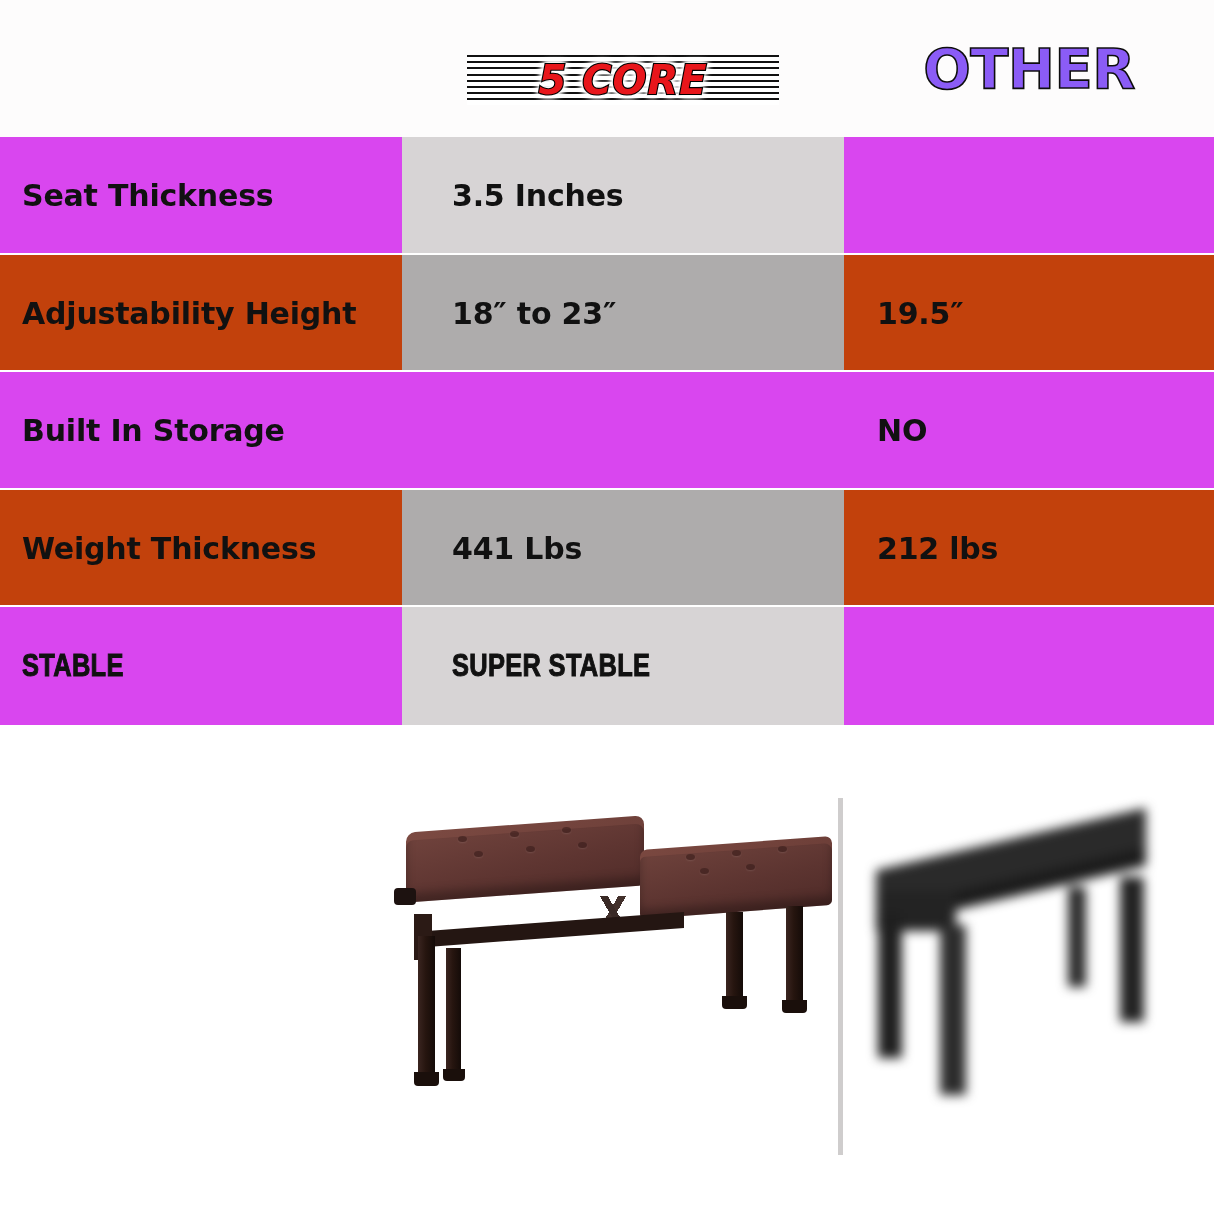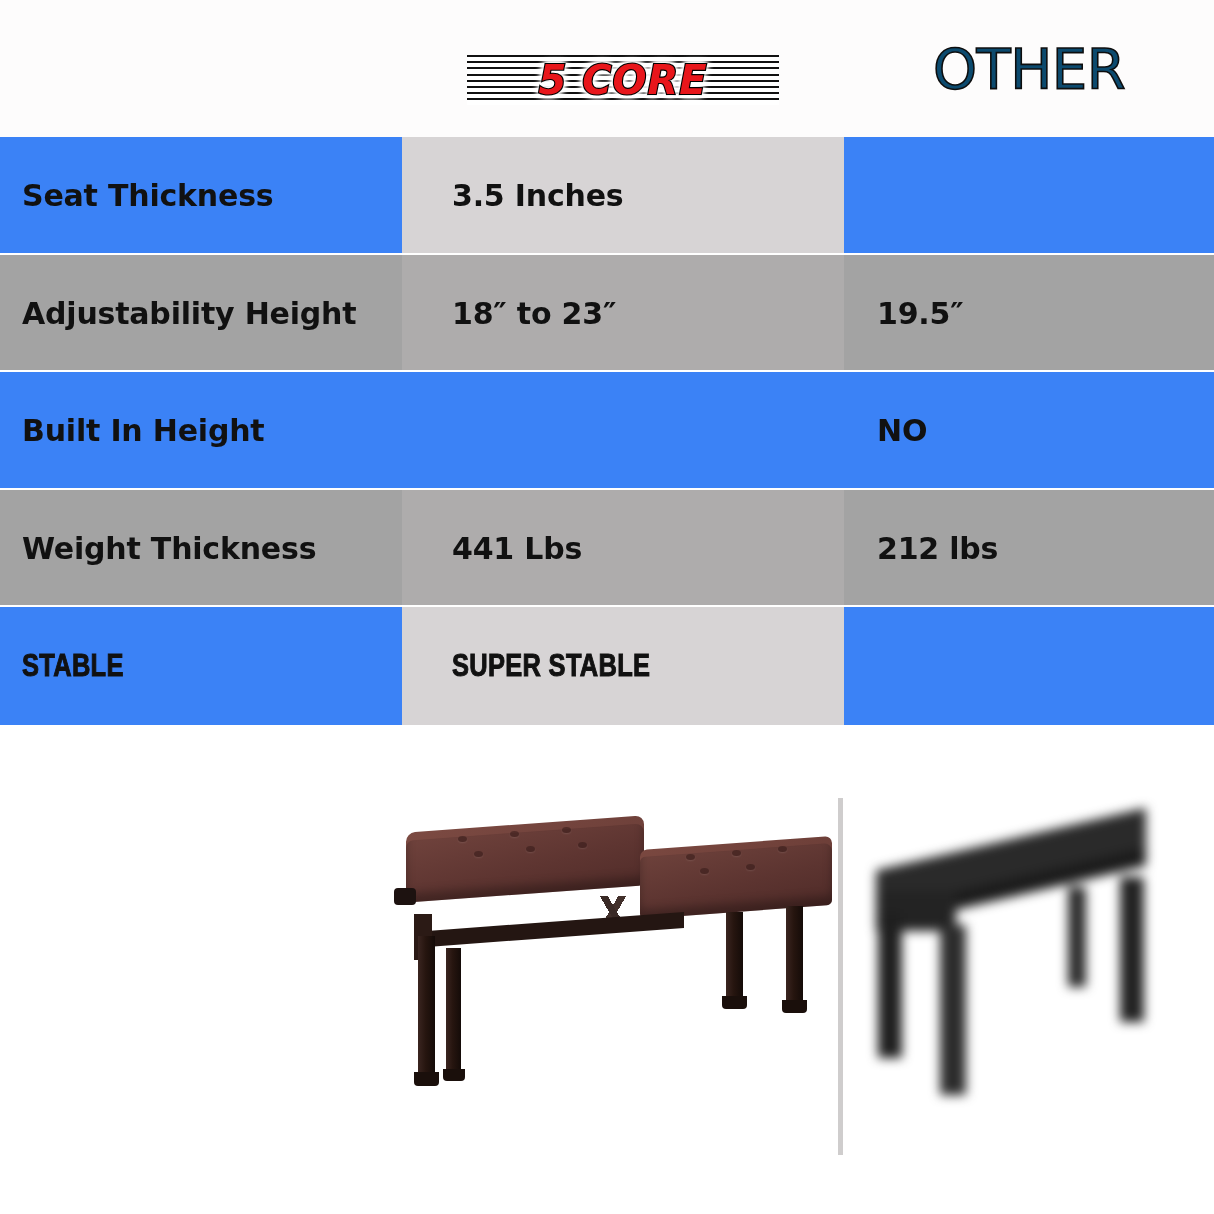--- a/index.html
+++ b/index.html
@@ -103,44 +103,44 @@
     left: 844px;
     top: 0;
     width: 370px;
     height: 137px;
     display: flex;
     align-items: center;
     justify-content: center;
   }
   .other-title {
     font-family: "DejaVu Sans", sans-serif;
-    font-weight: normal;
+    font-weight: bold;
     font-size: 56px;
     letter-spacing: -0.5px;
-    color: #0c4a6e;
+    color: #8b5cf6;
     line-height: 1;
     -webkit-text-stroke: 1.6px #0d0d0d;
   }
 
   
   .table {
     position: absolute;
     left: 0;
     top: 137px;
     width: 1214px;
     height: 588px;
   }
   .row {
     position: relative;
     width: 1214px;
     height: 117.6px;
     box-sizing: border-box;
   }
-  .row.light { background: #3b82f6; }
-  .row.dark  { background: #a3a3a3; }
+  .row.light { background: #d946ef; }
+  .row.dark  { background: #c2410c; }
 
   .row::after {
     content: "";
     position: absolute;
     left: 0;
     right: 0;
     bottom: 0;
     height: 2px;
     background: #ffffff;
   }
@@ -402,21 +402,21 @@
     <div class="cell cell-core">
       <span>18″ to 23″</span>
     </div>
     <div class="cell cell-other">
       <span>19.5″</span>
     </div>
   </div>
 
   <div class="row light">
     <div class="cell cell-feature">
-      <span>Built In Height</span>
+      <span>Built In Storage</span>
     </div>
     <div class="cell cell-other">
       <span>NO</span>
     </div>
   </div>
 
   <div class="row dark">
     <div class="cell cell-feature">
       <span>Weight Thickness</span>
     </div>

